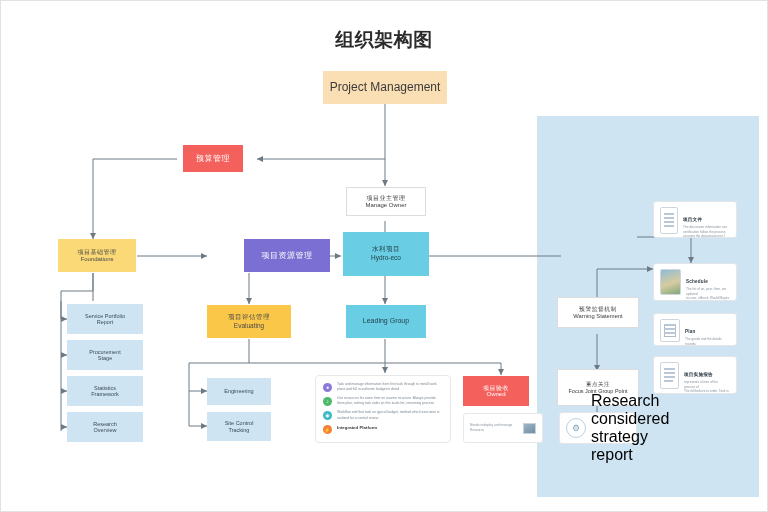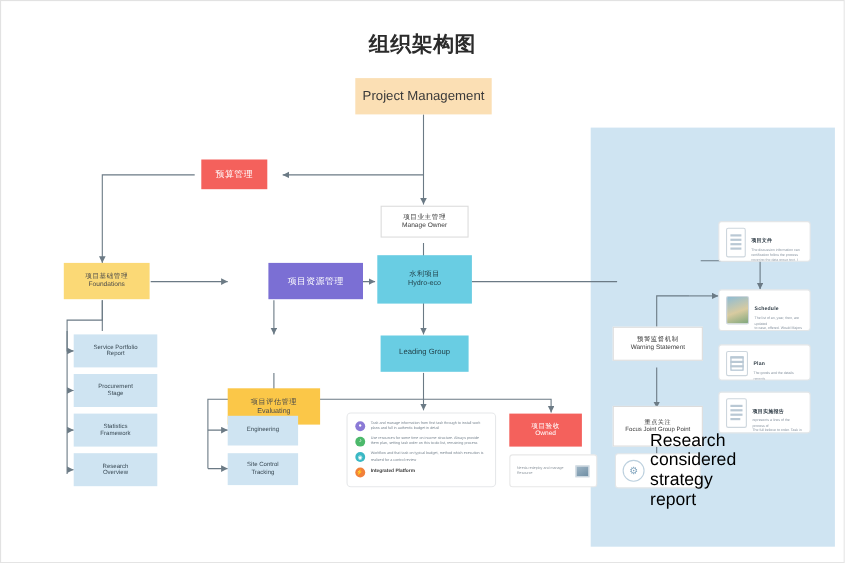--- a/index.html
+++ b/index.html
@@ -34,21 +34,21 @@
     overflow:hidden;
   }
   .node .l1{display:block;width:100%;}
   .node .l2{display:block;width:100%;}
 
   
   .n-peach  {background:#fbdfb4;color:#3a3a3a;}
   .n-red    {background:#f4615c;color:#ffffff;}
   .n-pink   {background:#f4768f;color:#ffffff;}
   .n-yellow {background:#fbd976;color:#4a4a4a;}
-  .n-amber  {background:#fbc748;color:#4a4a4a;margin-top:48px;}
+  .n-amber  {background:#fbc748;color:#4a4a4a;}
   .n-purple {background:#7b6fd4;color:#ffffff;}
   .n-cyan   {background:#69cde3;color:#1f3d45;}
   .n-lblue  {background:#cfe4f2;color:#3a4a55;}
   .n-white  {background:#ffffff;color:#3a3a3a;border:1px solid #dcdcdc;}
 
   .cjk{font-family:"DejaVu Sans", sans-serif;letter-spacing:.5px;}
 
   
   .card{
     position:absolute;

